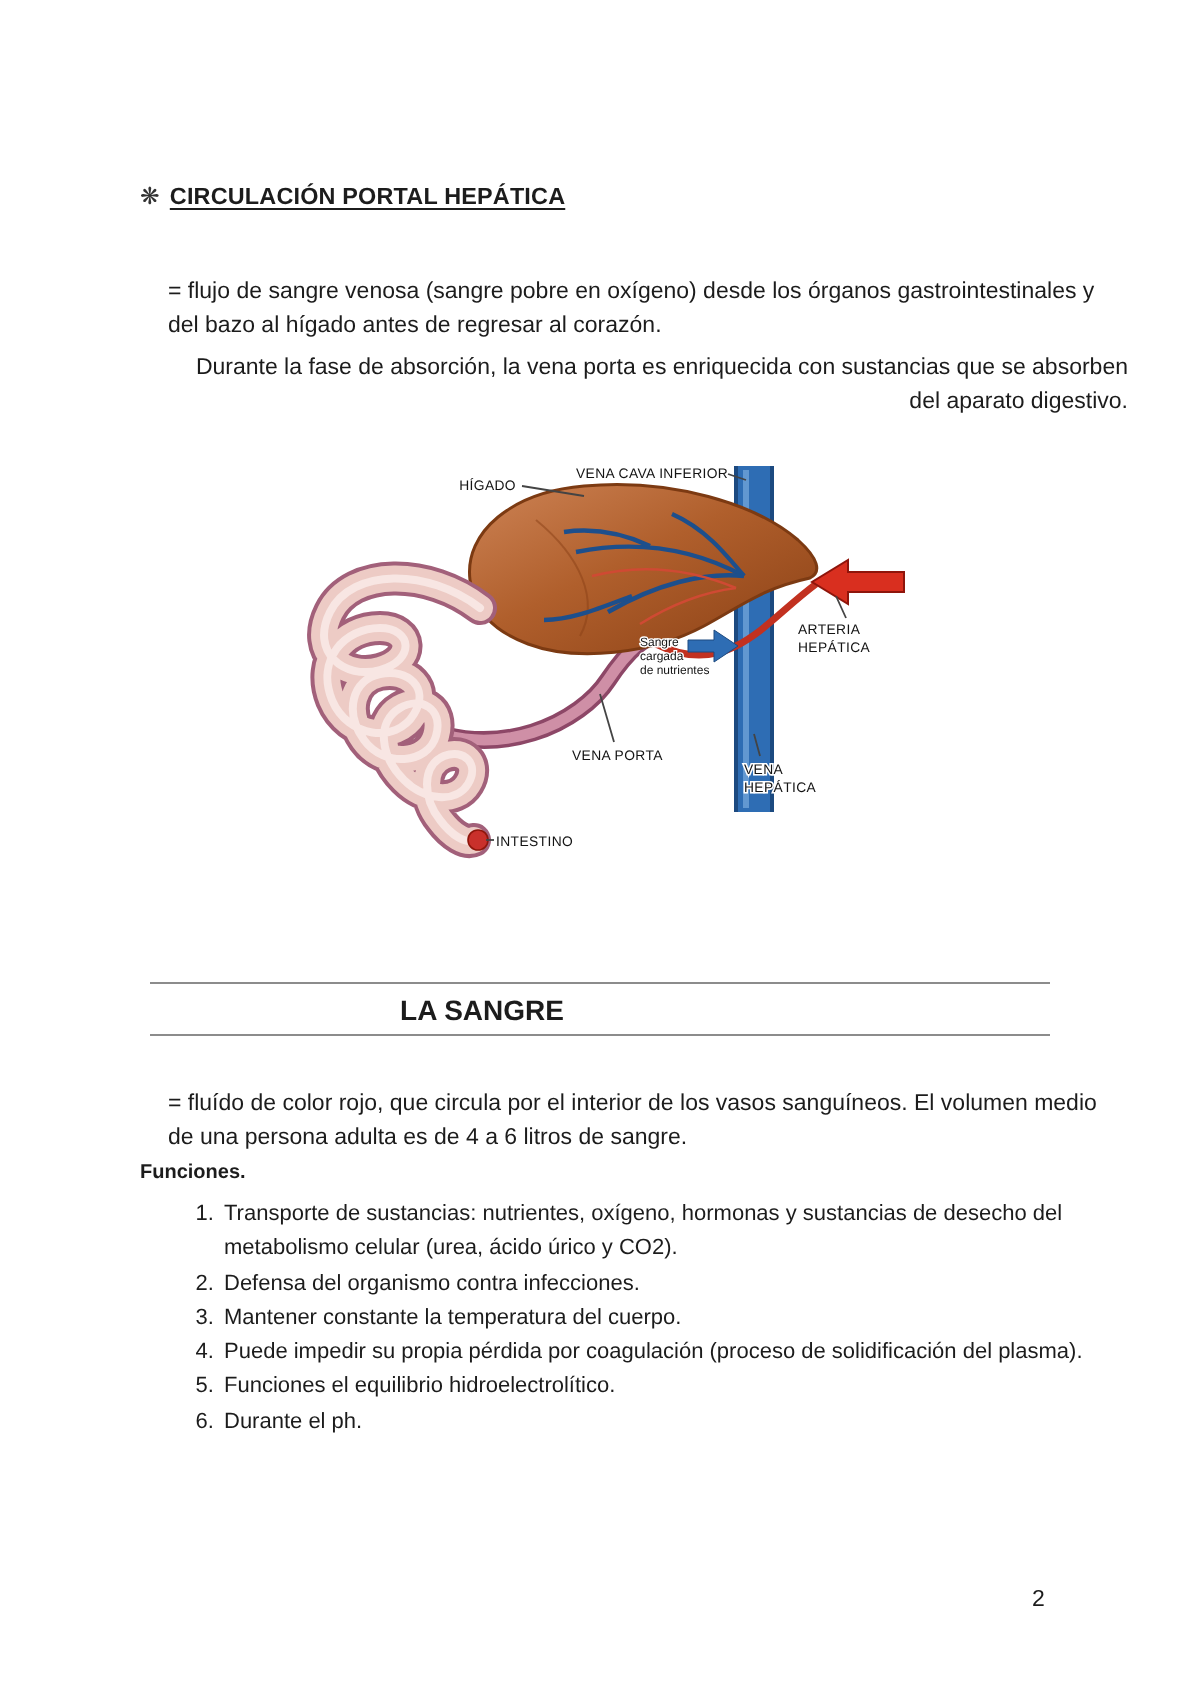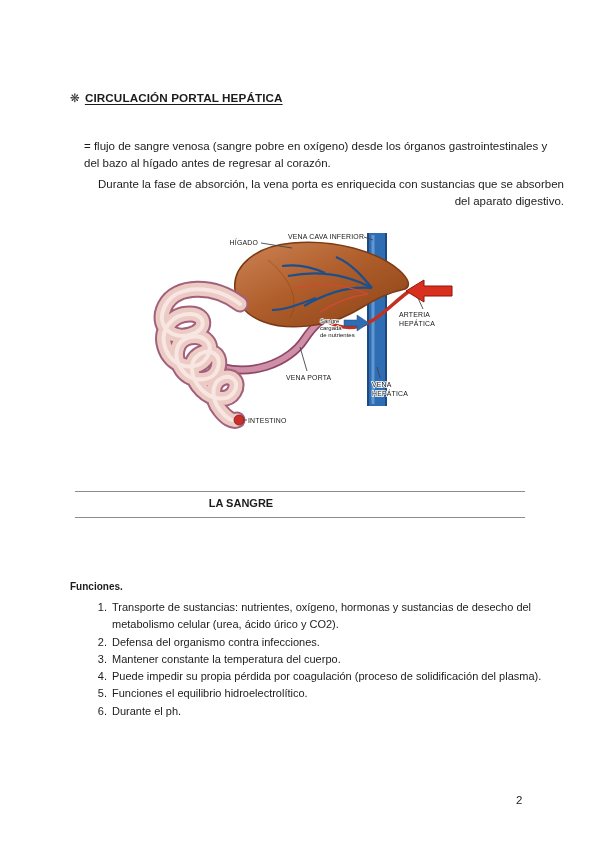--- a/index.html
+++ b/index.html
@@ -14,21 +14,21 @@
 
   .para { position:absolute; left:70px; width:480px; font-size:11.5px; line-height:17.3px; margin:14px; }
   .p1 { top:124px; }
   .p2 { top:162px;text-align:right; }
 
   .figure { position:absolute; left:140px; top:230px; width:330px; height:214px; margin:0; }
 
   .rule { position:absolute; left:75px; width:450px; border:none; border-top:1px solid #8c8c8c; margin:0; }
   .rule-top { top:491px; }
   .rule-bottom { top:517px; }
-  .sangre-title { position:absolute; left:0; top:497px; width:482px; text-align:center; font-size:11px; font-weight:bold; margin:0; }
+  .sangre-title { position:absolute; left:0; top:497px; width:482px; text-align:center; font-size:14px; font-weight:bold; margin:0; }
 
   .sangre-intro { top:530px; }
   .funciones { position:absolute; left:70px; top:581px; font-size:10px; font-weight:bold; margin:0; }
   .func-list { position:absolute; left:70px; top:599px; width:458px; margin:0; padding:0 0 0 40px; font-size:11px; line-height:17.3px; }
   .func-list li { padding-left:2px; }
 
   .page-number { position:absolute; left:516px; top:794px; font-size:11.5px; }
 
   .fig-label { font-size:6.9px; fill:#141414; letter-spacing:0.2px;
                paint-order:stroke; stroke:#ffffff; stroke-width:1.6px;
@@ -120,20 +120,21 @@
       <text class="fig-label" x="232" y="157">VENA</text>
       <text class="fig-label" x="232" y="166">HEPÁTICA</text>
       <text class="fig-label" x="108" y="193">INTESTINO</text>
     </svg>
   </figure>
 
   <hr class="rule rule-top">
   <h2 class="sangre-title">LA SANGRE</h2>
   <hr class="rule rule-bottom">
 
+  <p class="para sangre-intro">= fluído de color rojo, que circula por el interior de los vasos sanguíneos. El volumen medio de una persona adulta es de 4 a 6 litros de sangre.</p>
 
   <h3 class="funciones">Funciones.</h3>
 
   <ol class="func-list">
     <li>Transporte de sustancias: nutrientes, oxígeno, hormonas y sustancias de desecho del metabolismo celular (urea, ácido úrico y CO2).</li>
     <li>Defensa del organismo contra infecciones.</li>
     <li>Mantener constante la temperatura del cuerpo.</li>
     <li>Puede impedir su propia pérdida por coagulación (proceso de solidificación del plasma).</li>
     <li>Funciones el equilibrio hidroelectrolítico.</li>
     <li>Durante el ph.</li>

